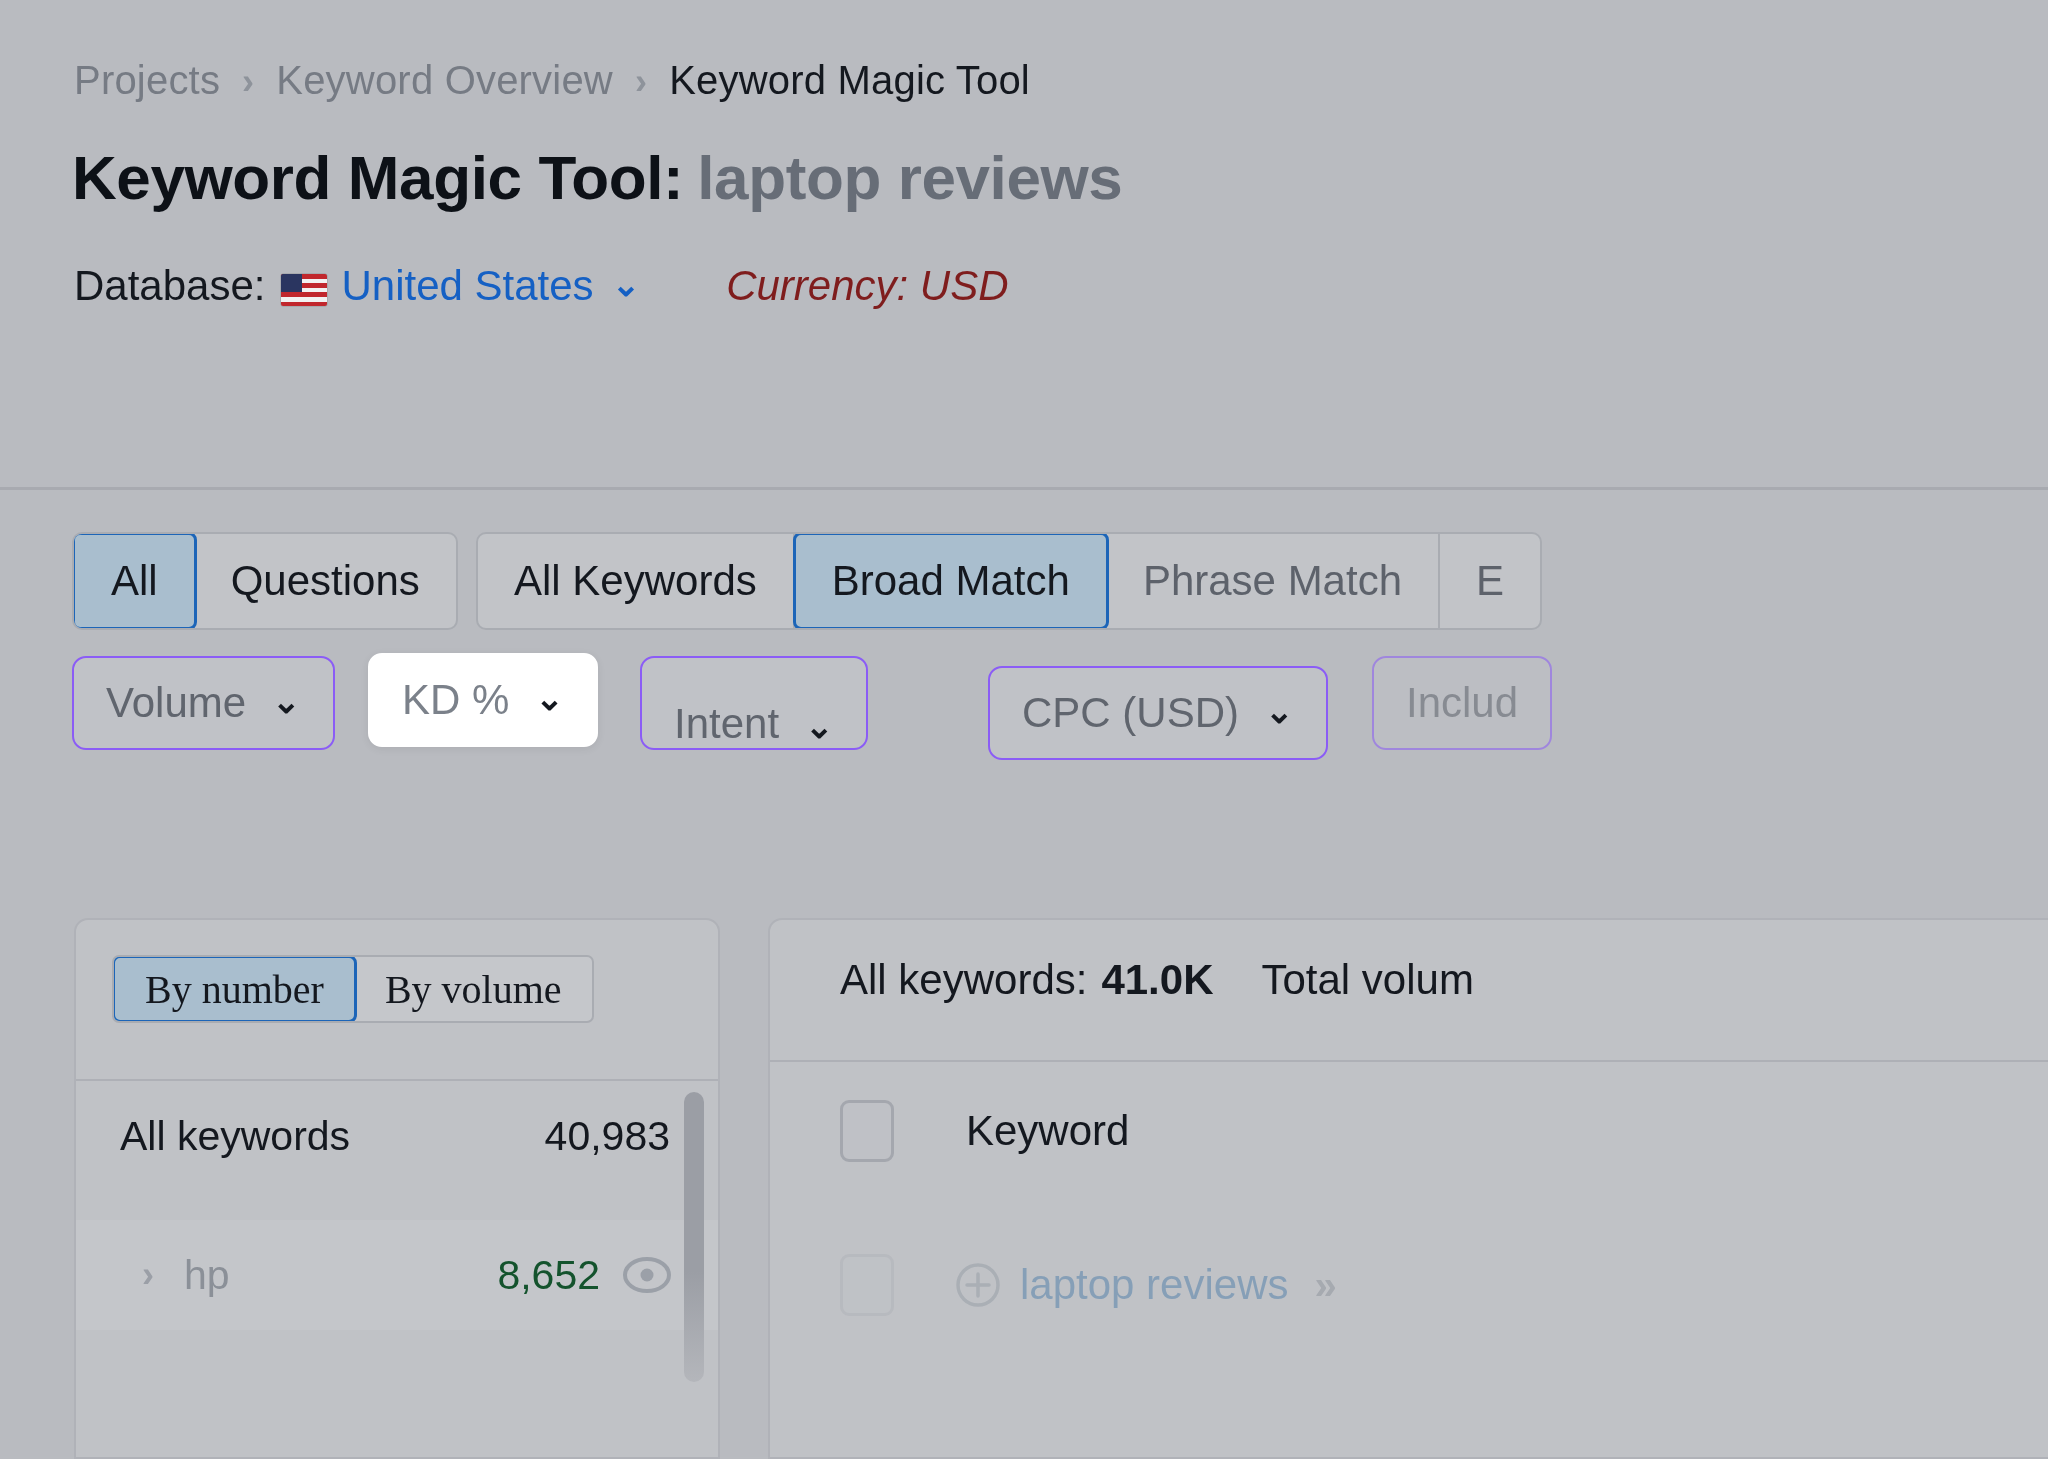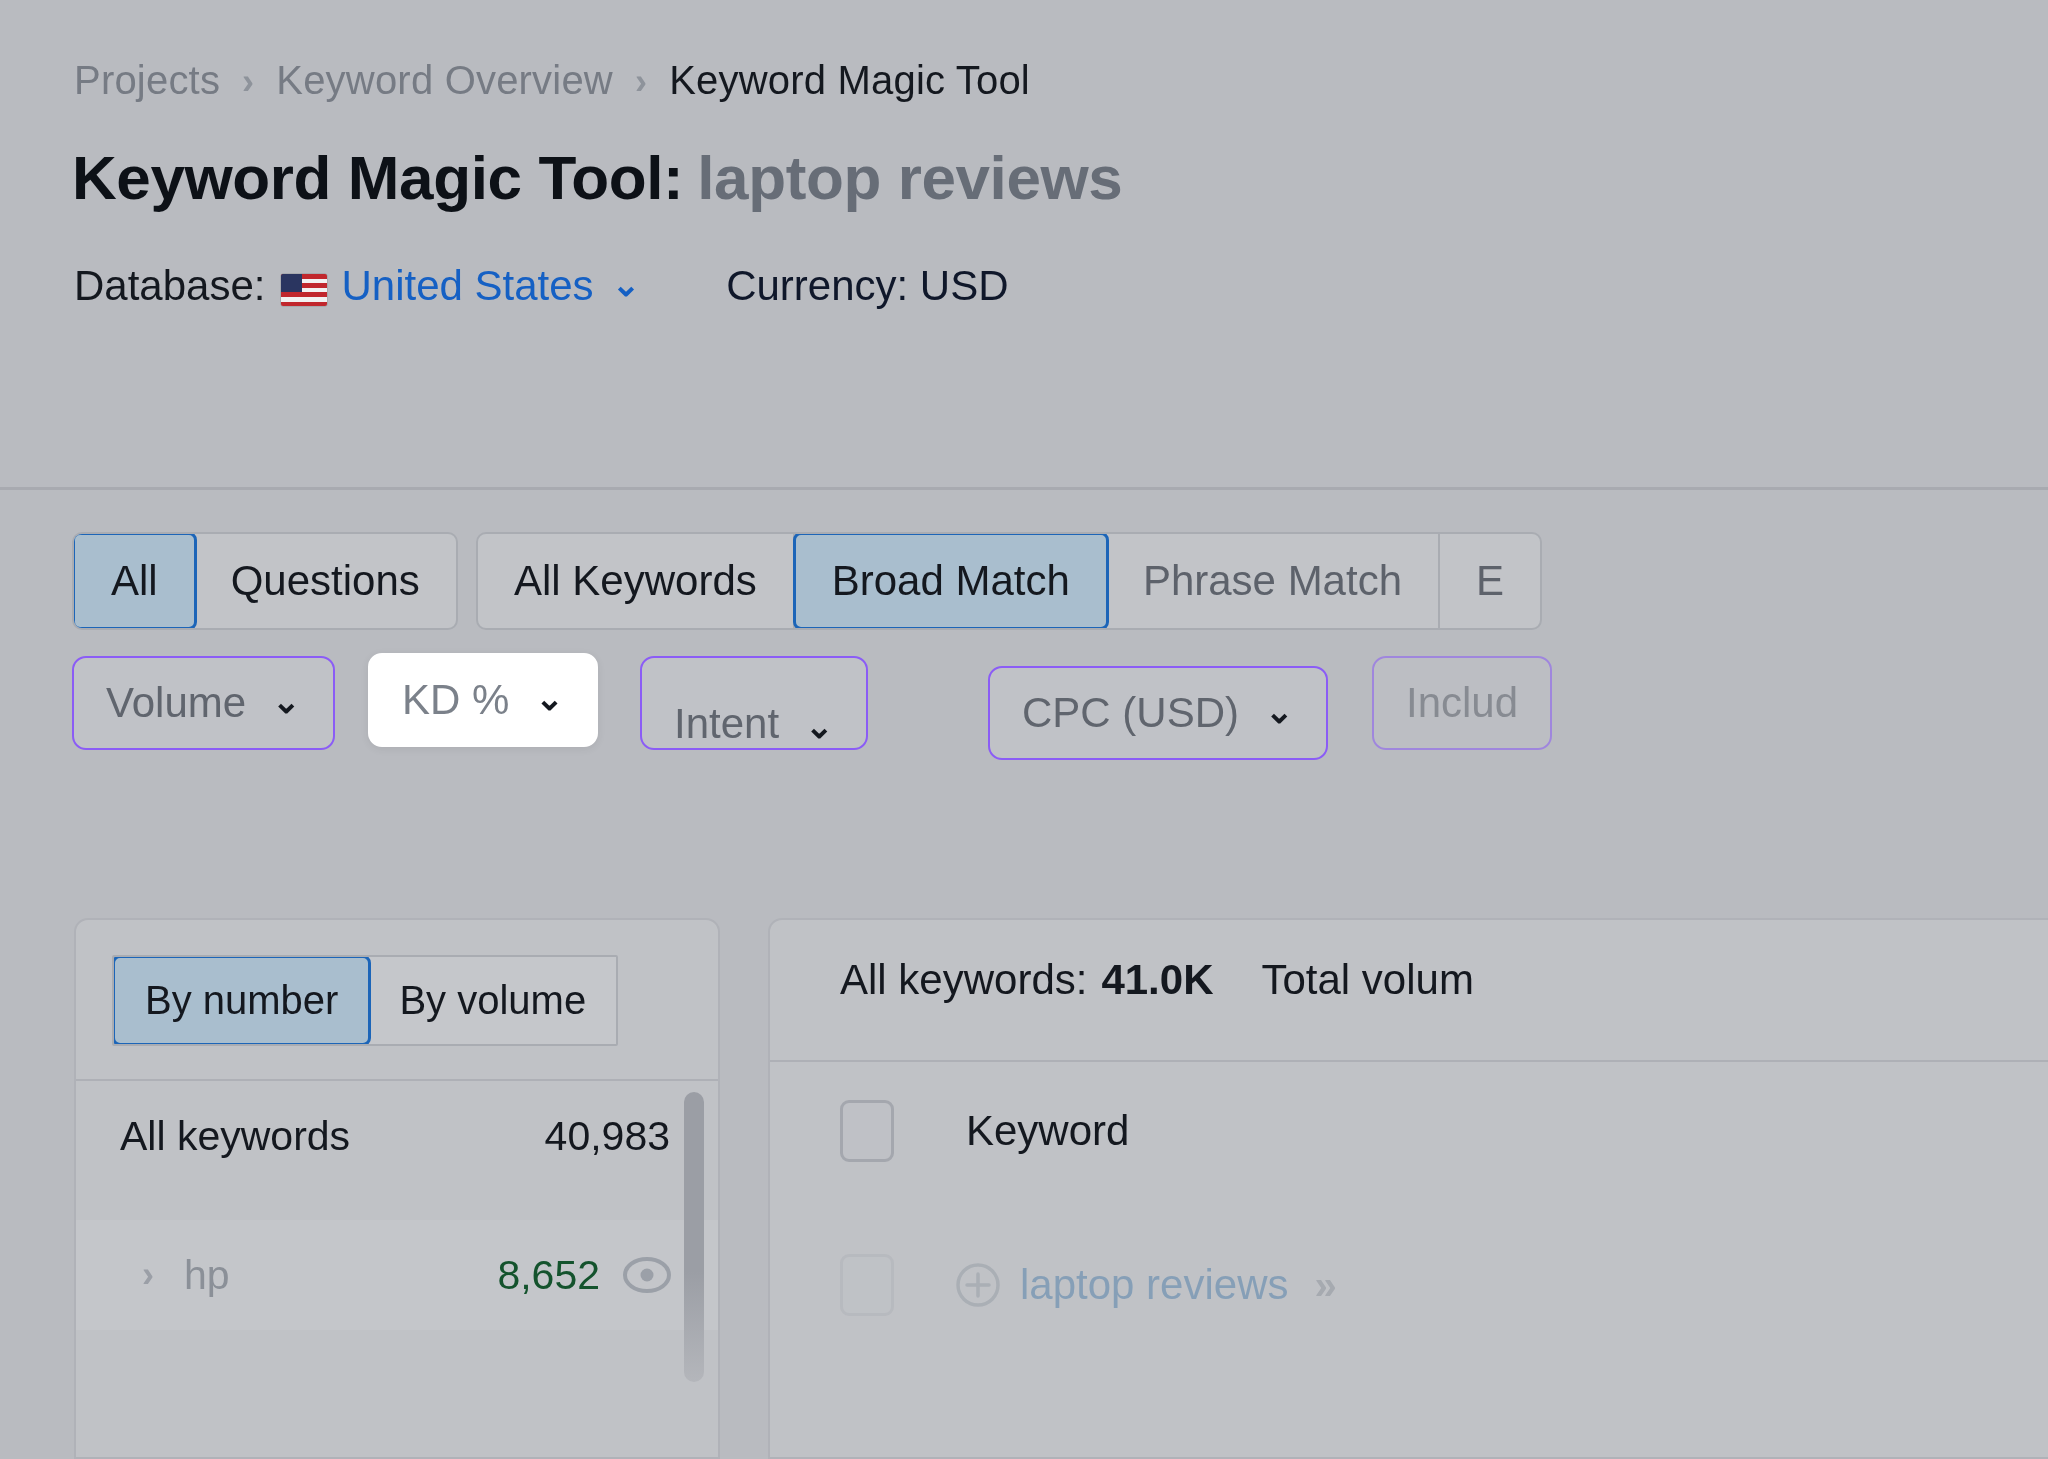--- a/index.html
+++ b/index.html
@@ -109,21 +109,22 @@
     display: inline-block;
     margin-left: 18px;
     color: #1560c4;
     font-size: 34px;
     font-weight: bold;
     position: relative;
     top: -2px;
   }
   #currency {
     margin-left: 86px;
-    color: #0f172a;
+    color: #7f1d1d;
+    font-style: italic;
   }
 
   
   #filter-area {
     position: absolute;
     left: 0;
     top: 493px;
     width: 2048px;
     height: 380px;
   }
@@ -215,26 +216,27 @@
     border: 2px solid #b0b2b8;
     border-radius: 14px 14px 0 0;
     box-sizing: border-box;
     overflow: hidden;
   }
   #groupby-toggle {
     position: absolute;
     left: 36px;
     top: 35px;
     display: flex;
-    height: 91px;
-    border-radius: 2px;
+    height: 68px;
+    border-radius: 7px;
     background: #c5c7cb;
     border: 2px solid #a9acb2;
     box-sizing: border-box;
     overflow: hidden;
+    font-family: Liberation Serif, serif;
   }
   #groupby-toggle .seg {
     font-size: 40px;
     padding: 0 30px;
   }
   #panel-divider {
     position: absolute;
     left: 0;
     top: 159px;
     width: 100%;

